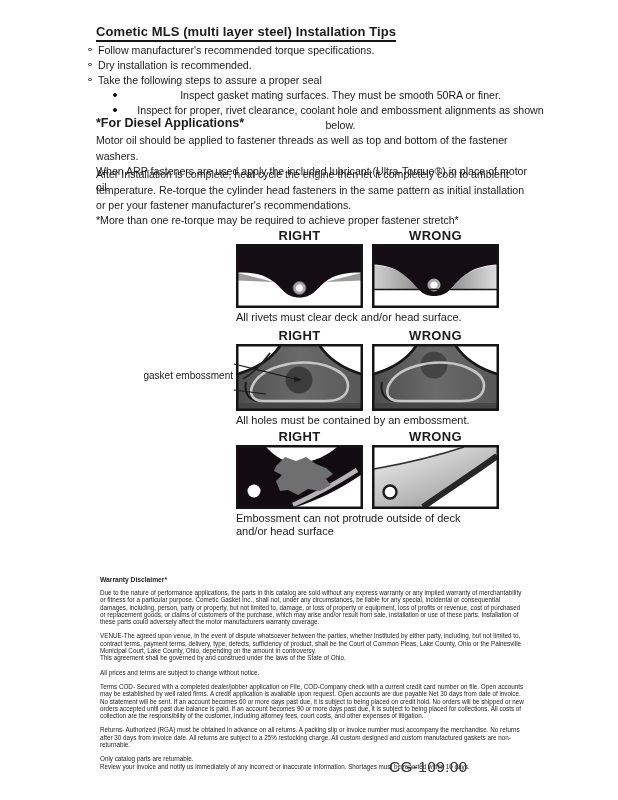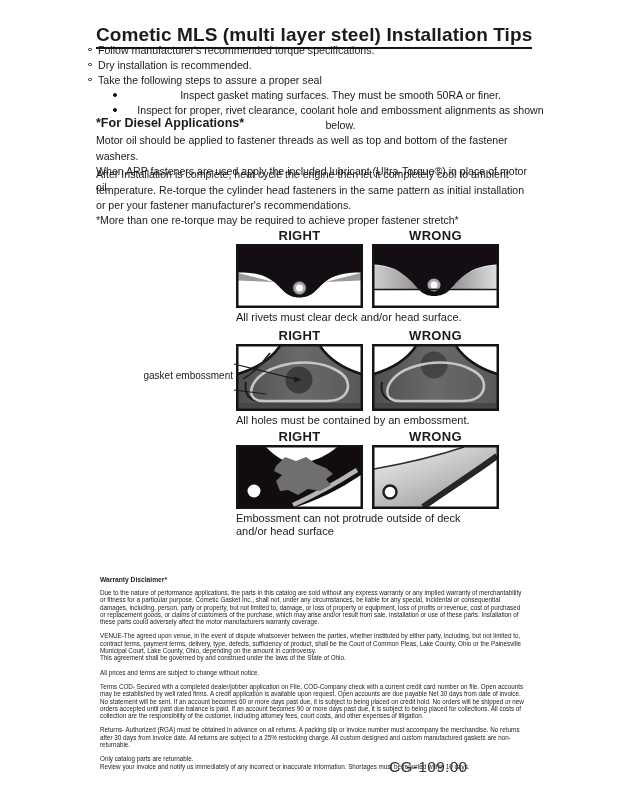--- a/index.html
+++ b/index.html
@@ -1,20 +1,20 @@
 <!DOCTYPE html>
 <html><head>
 <meta charset="utf-8">
 <style>
   * { margin:0; padding:0; box-sizing:border-box; }
   html,body { width:618px; height:800px; background:#ffffff; }
   body { font-family:"Liberation Sans", sans-serif; color:#1b1b1b; position:relative; overflow:hidden; }
   .page { position:absolute; inset:0; background:#fff; }
 
-  .title { position:absolute; left:96px; top:24px; font-size:19px; font-weight:bold;
+  .title { position:absolute; left:96px; top:24px; font-size:13px; font-weight:bold;
            letter-spacing:0.1px; border-bottom:2px solid #141414; padding-bottom:1px; }
 
   .tips { position:absolute; left:88px; top:43px; list-style:none; font-size:10.6px; line-height:15px; width:470px; }
   .tips li { position:relative; padding-left:10px; }
   .tips li.sub { margin-left:25px;text-align:center; }
   .m { position:absolute; left:0; top:4.5px; width:3.6px; height:3.6px; border:1px solid #222; border-radius:50%; }
   .m.filled { background:#111; border-color:#111; width:4.2px; height:4.2px; }
 
   .sec-head { position:absolute; left:96px; font-size:12.5px; font-weight:bold; }
   .body-text { position:absolute; left:96px; width:440px; font-size:10.6px; line-height:15.5px; white-space:pre-line; }

